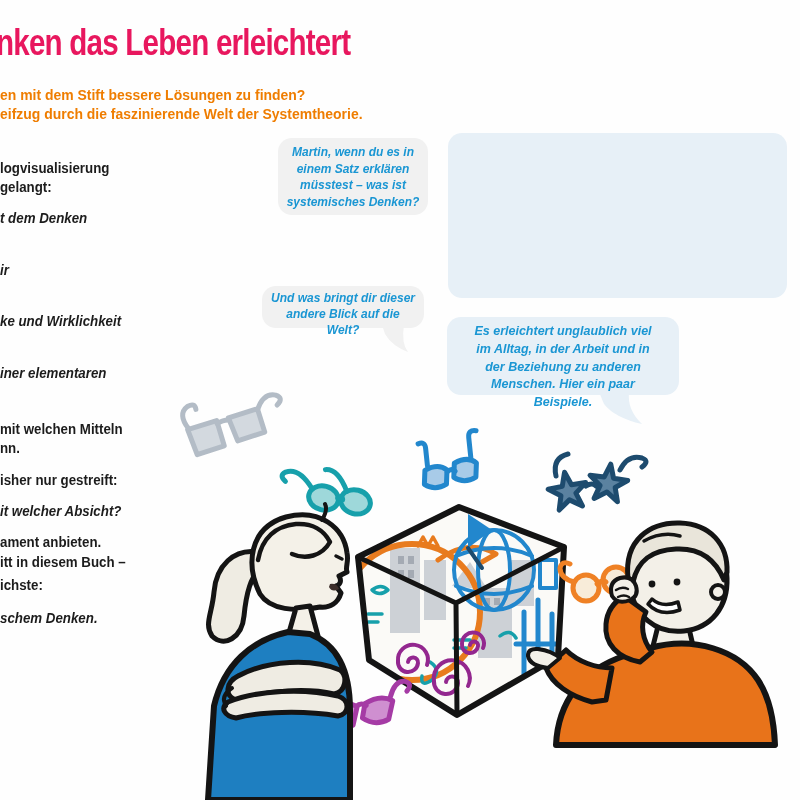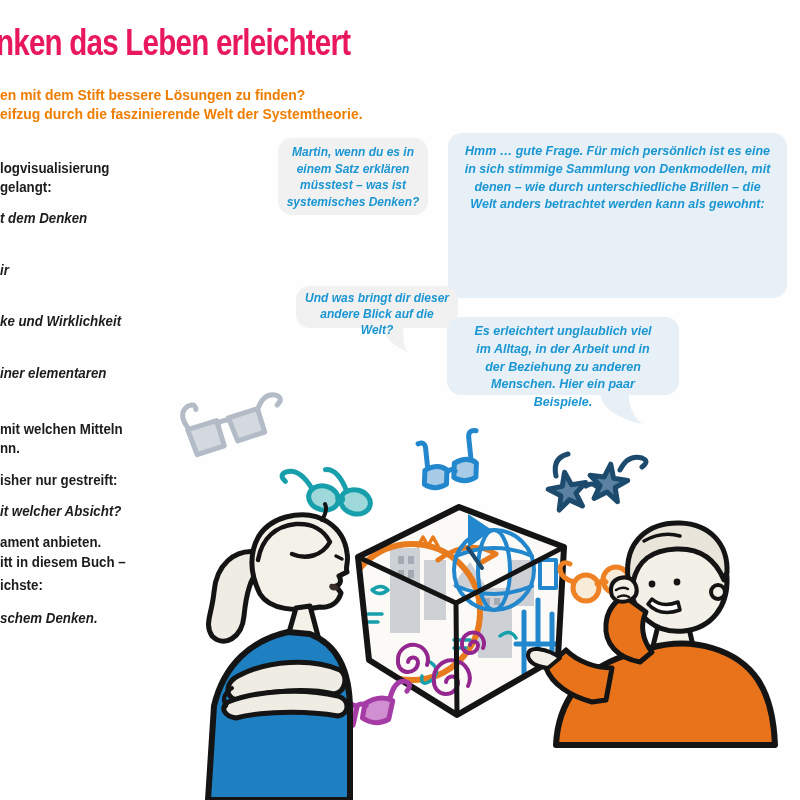--- a/index.html
+++ b/index.html
@@ -32,21 +32,21 @@
     box-sizing:border-box;border-radius:14px;
     display:flex;flex-direction:column;justify-content:flex-start;align-items:center;
     text-align:center;color:#1a96d3;font-weight:700;font-style:italic;
     z-index:3;
   }
   .bubble p{margin:0;}
   .gray{background:#f1f1f1;}
   .blue{background:#e7f0f7;}
   #bubble1{left:278px;top:138px;width:150px;height:77px;font-size:12px;line-height:1.38;padding:6px 8px;}
   #bubble2{left:448px;top:133px;width:339px;height:165px;font-size:12.5px;line-height:1.42;padding:10px 12px;gap:9px;}
-  #bubble3{left:296px;top:286px;width:162px;height:42px;font-size:12px;line-height:1.35;padding:4px 8px;}
+  #bubble3{left:262px;top:286px;width:162px;height:42px;font-size:12px;line-height:1.35;padding:4px 8px;}
   #bubble4{left:447px;top:317px;width:232px;height:78px;font-size:12.5px;line-height:1.42;padding:6px 20px;}
   #scene{left:0;top:0;width:800px;height:800px;z-index:1;}
 </style>
 </head>
 <body>
 
 <div class="abs" id="title">nken das Leben erleichtert</div>
 <div class="abs subtitle" style="top:86px;">en mit dem Stift bessere Lösungen zu finden?</div>
 <div class="abs subtitle" style="top:105px;">eifzug durch die faszinierende Welt der Systemtheorie.</div>
 
@@ -204,20 +204,19 @@
     <path d="M616 590 q6 -4 12 -1 M618 597 q6 -3 11 0" fill="none" stroke="#141414" stroke-width="2.5"></path>
     <path d="M592 702 C570 696 552 684 546 668 L566 650 C578 662 596 668 612 668 L606 700 Z" fill="#e8731a" stroke="#141414" stroke-width="5"></path>
     <path d="M548 668 q-18 -2 -20 -12 q0 -8 10 -7 q14 2 22 9 Z" fill="#f3f0e8" stroke="#141414" stroke-width="4"></path>
   </g>
 </svg>
 
 <div class="abs bubble gray" id="bubble1">
   <p>Martin, wenn du es in einem Satz erklären müsstest – was ist systemisches Denken?</p>
 </div>
 <div class="abs bubble blue" id="bubble2">
-  <p>Hmm … gute Frage. Für mich persönlich ist es eine in sich stimmige Sammlung von Denkmodellen, mit denen – wie durch unterschiedliche Brillen – die Welt anders betrachtet werden kann als gewohnt:</p>
 </div>
 <div class="abs bubble gray" id="bubble3">
   <p>Und was bringt dir dieser andere Blick auf die Welt?</p>
 </div>
 <div class="abs bubble blue" id="bubble4">
   <p>Es erleichtert unglaublich viel im Alltag, in der Arbeit und in der Beziehung zu anderen Menschen. Hier ein paar Beispiele.</p>
 </div>
 
 </body></html>

